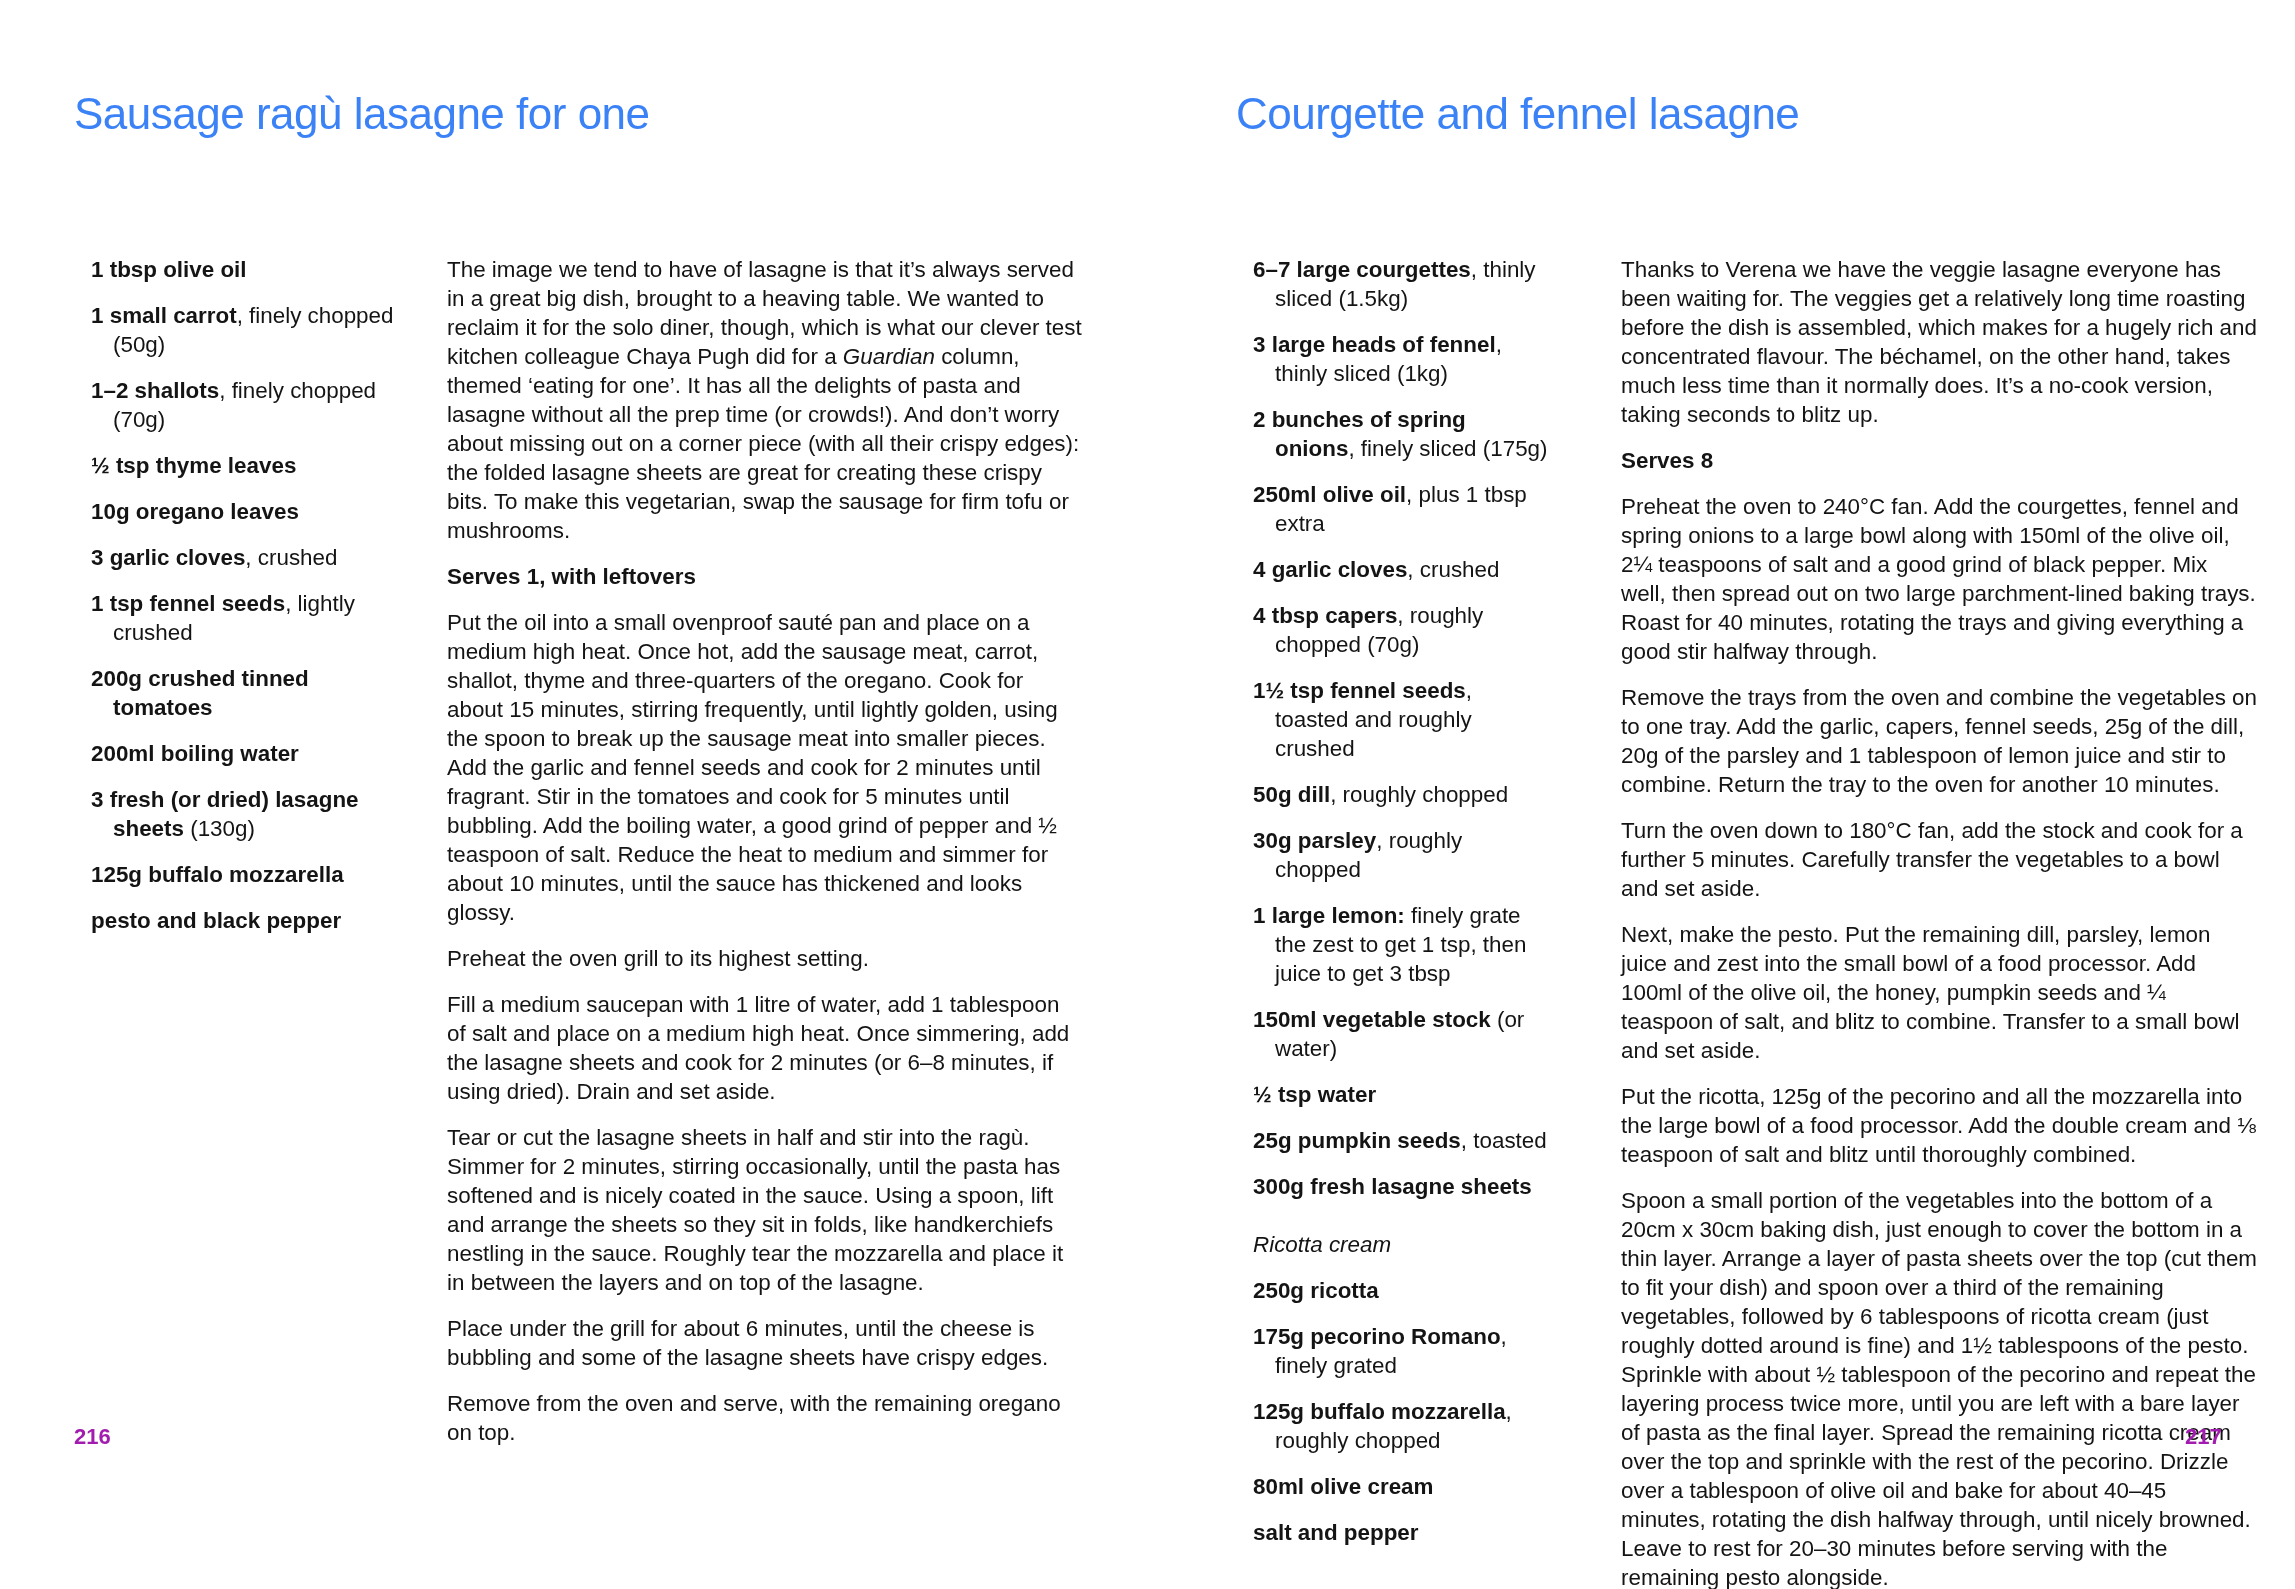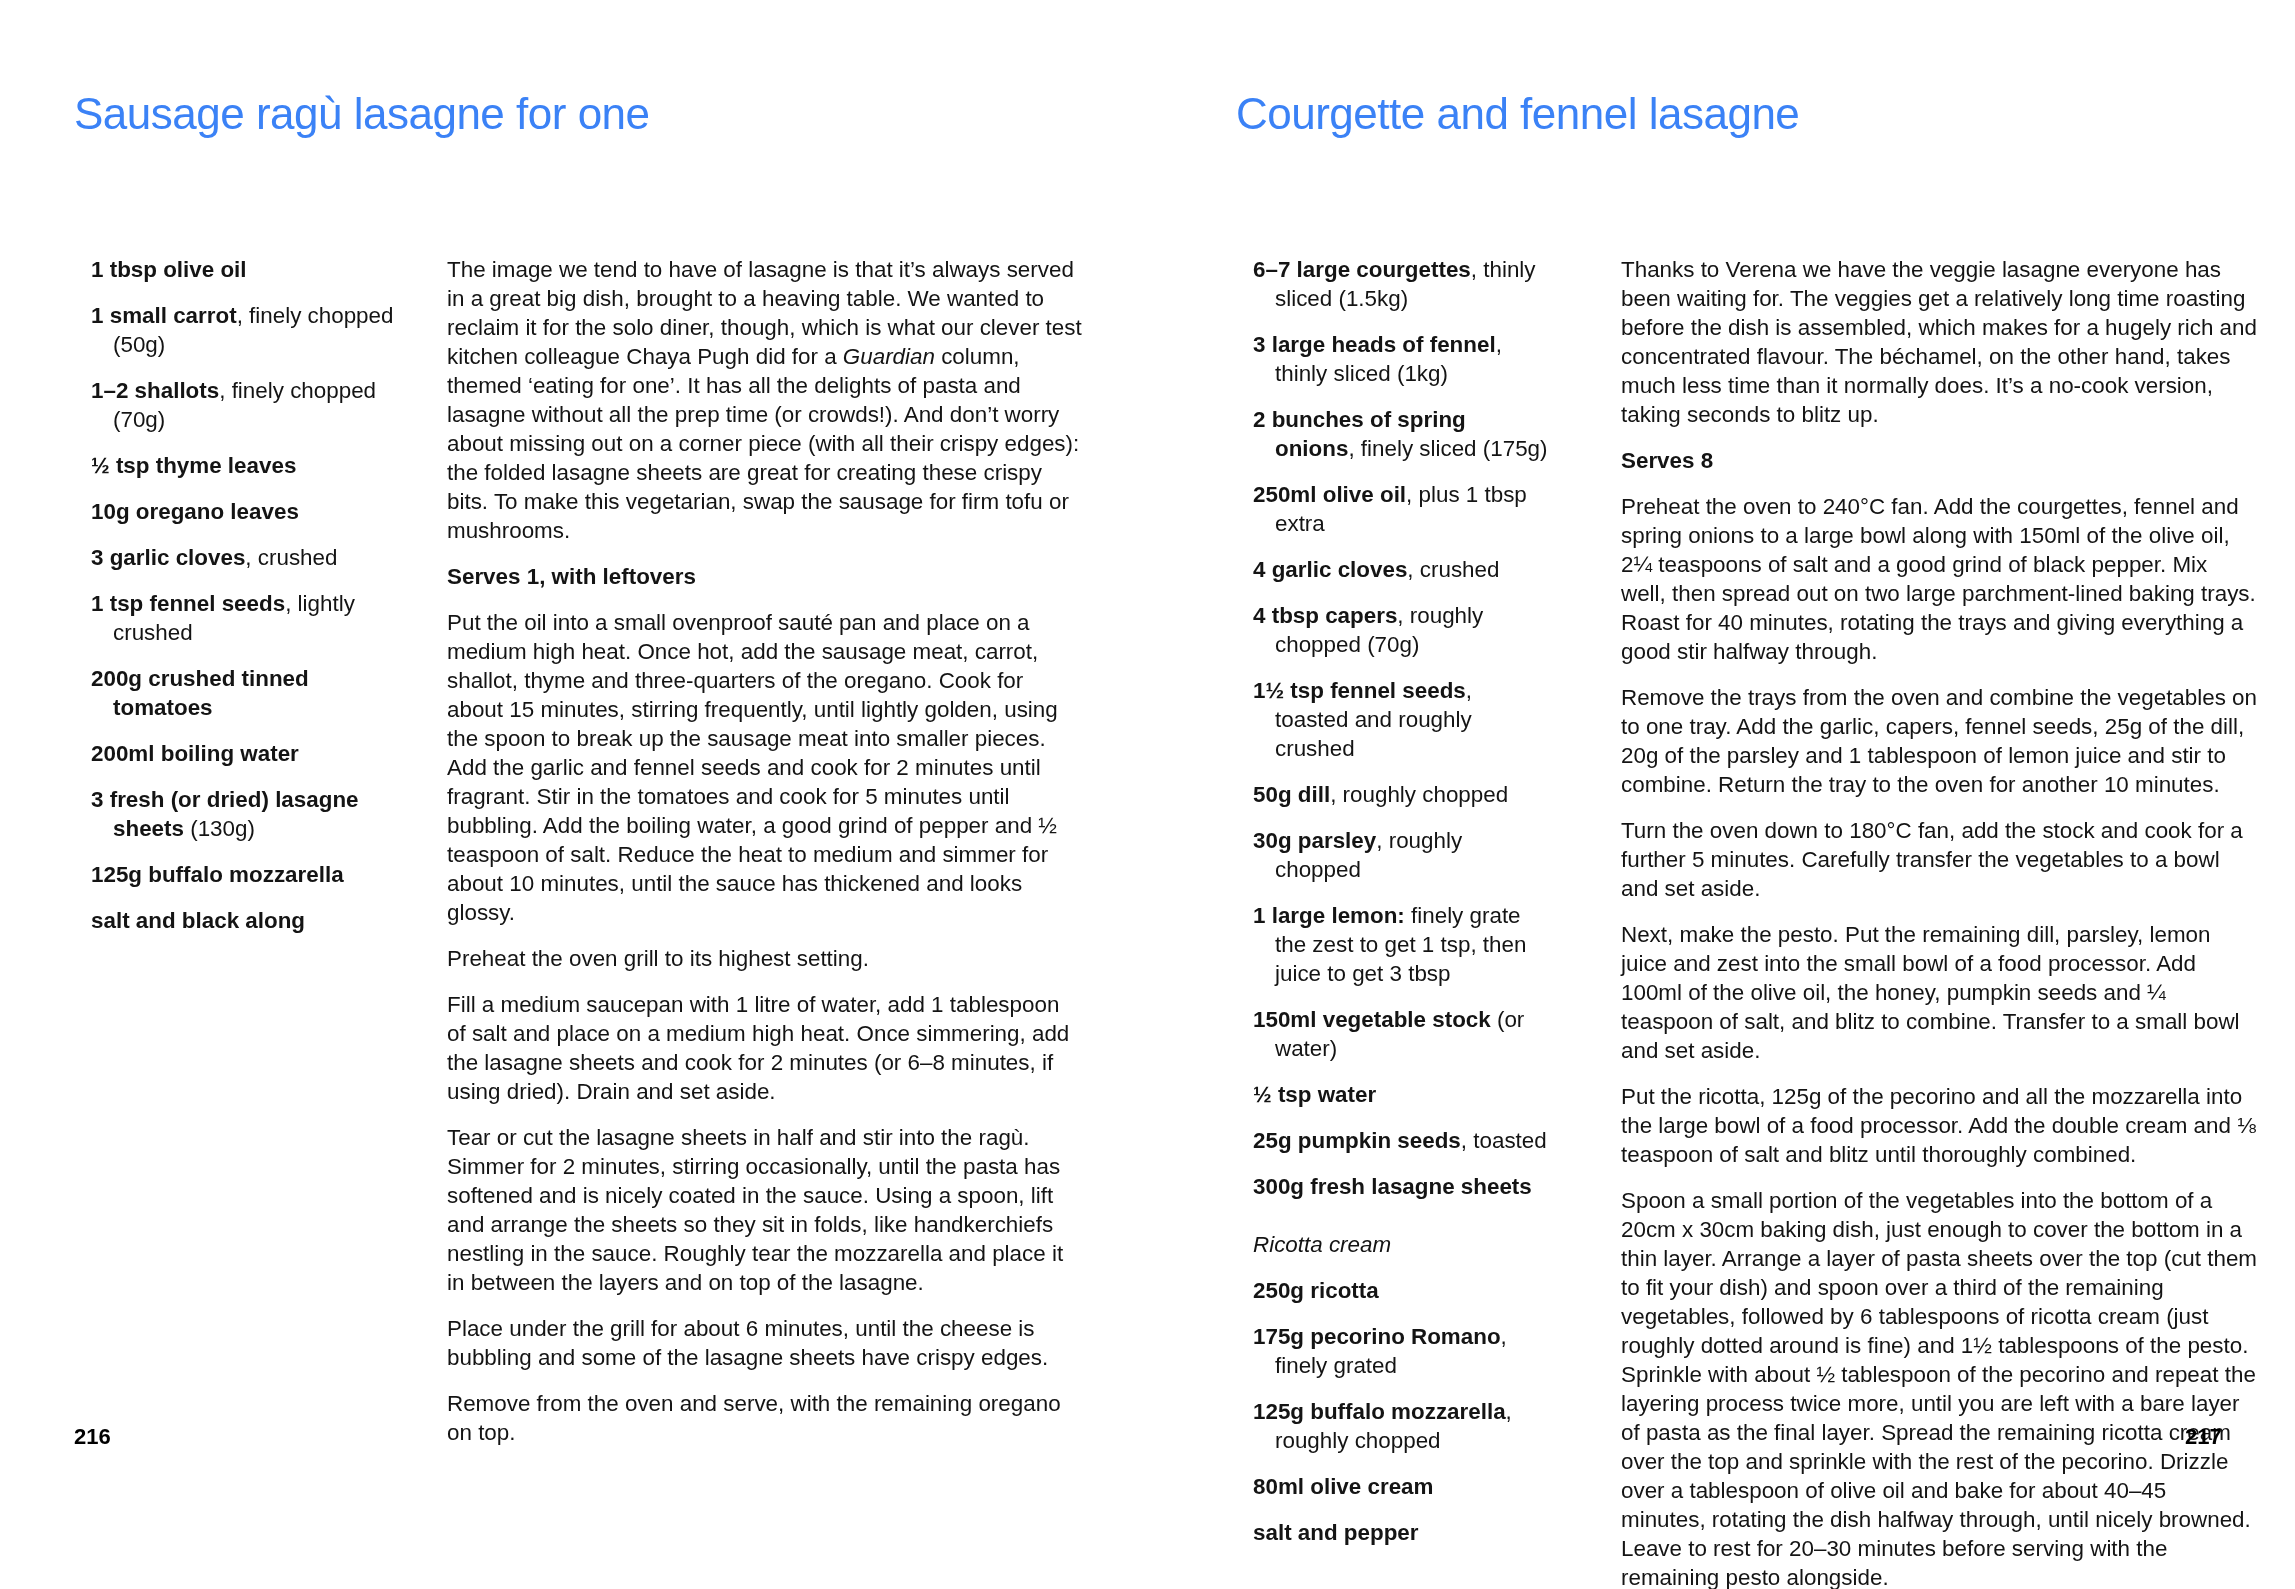--- a/index.html
+++ b/index.html
@@ -29,21 +29,21 @@
   .ing { padding-left:22px; text-indent:-22px; }
   .ing strong { font-weight:700; }
   .ing.gap { margin-top:29px; }
   .ing em { font-style:italic; font-weight:400; }
   .para { margin:0 0 29px 0; }
   .para.heading { font-weight:700; }
   .para strong { font-weight:700; }
   .para em { font-style:italic; }
   .pagenum {
     position:absolute; top:1424px;
-    font-size:22px; font-weight:700; color:#000000;
+    font-size:22px; font-weight:700; color:#a21caf;
   }
   .pagenum.left  { left:74px; }
   .pagenum.right { left:2185px; }
 </style>
 </head>
 <body>
 
 <div class="spread">
 
   <div class="page">
@@ -53,21 +53,21 @@
         <p class="ing"><strong>1 small carrot</strong><span>, finely chopped (50g)</span></p>
         <p class="ing"><strong>1–2 shallots</strong><span>, finely chopped (70g)</span></p>
         <p class="ing"><strong>½ tsp thyme leaves</strong></p>
         <p class="ing"><strong>10g oregano leaves</strong></p>
         <p class="ing"><strong>3 garlic cloves</strong><span>, crushed</span></p>
         <p class="ing"><strong>1 tsp fennel seeds</strong><span>, lightly crushed</span></p>
         <p class="ing"><strong>200g crushed tinned tomatoes</strong></p>
         <p class="ing"><strong>200ml boiling water</strong></p>
         <p class="ing"><strong>3 fresh (or dried) lasagne sheets</strong><span> (130g)</span></p>
         <p class="ing"><strong>125g buffalo mozzarella</strong></p>
-        <p class="ing"><strong>salt and black along</strong></p>
+        <p class="ing"><strong>pesto and black pepper</strong></p>
       </div>
     <div class="col body-left">
         <p class="para p"><span>The image we tend to have of lasagne is that it’s always served in a great big dish, brought to a heaving table. We wanted to reclaim it for the solo diner, though, which is what our clever test kitchen colleague Chaya Pugh did for a </span><em>Guardian</em><span> column, themed ‘eating for one’. It has all the delights of pasta and lasagne without all the prep time (or crowds!). And don’t worry about missing out on a corner piece (with all their crispy edges): the folded lasagne sheets are great for creating these crispy bits. To make this vegetarian, swap the sausage for firm tofu or mushrooms.</span></p>
         <p class="para heading"><strong>Serves 1, with leftovers</strong></p>
         <p class="para p"><span>Put the oil into a small ovenproof sauté pan and place on a medium high heat. Once hot, add the sausage meat, carrot, shallot, thyme and three-quarters of the oregano. Cook for about 15 minutes, stirring frequently, until lightly golden, using the spoon to break up the sausage meat into smaller pieces. Add the garlic and fennel seeds and cook for 2 minutes until fragrant. Stir in the tomatoes and cook for 5 minutes until bubbling. Add the boiling water, a good grind of pepper and ½ teaspoon of salt. Reduce the heat to medium and simmer for about 10 minutes, until the sauce has thickened and looks glossy.</span></p>
         <p class="para p"><span>Preheat the oven grill to its highest setting.</span></p>
         <p class="para p"><span>Fill a medium saucepan with 1 litre of water, add 1 tablespoon of salt and place on a medium high heat. Once simmering, add the lasagne sheets and cook for 2 minutes (or 6–8 minutes, if using dried). Drain and set aside.</span></p>
         <p class="para p"><span>Tear or cut the lasagne sheets in half and stir into the ragù. Simmer for 2 minutes, stirring occasionally, until the pasta has softened and is nicely coated in the sauce. Using a spoon, lift and arrange the sheets so they sit in folds, like handkerchiefs nestling in the sauce. Roughly tear the mozzarella and place it in between the layers and on top of the lasagne.</span></p>
         <p class="para p"><span>Place under the grill for about 6 minutes, until the cheese is bubbling and some of the lasagne sheets have crispy edges.</span></p>
         <p class="para p"><span>Remove from the oven and serve, with the remaining oregano on top.</span></p>

